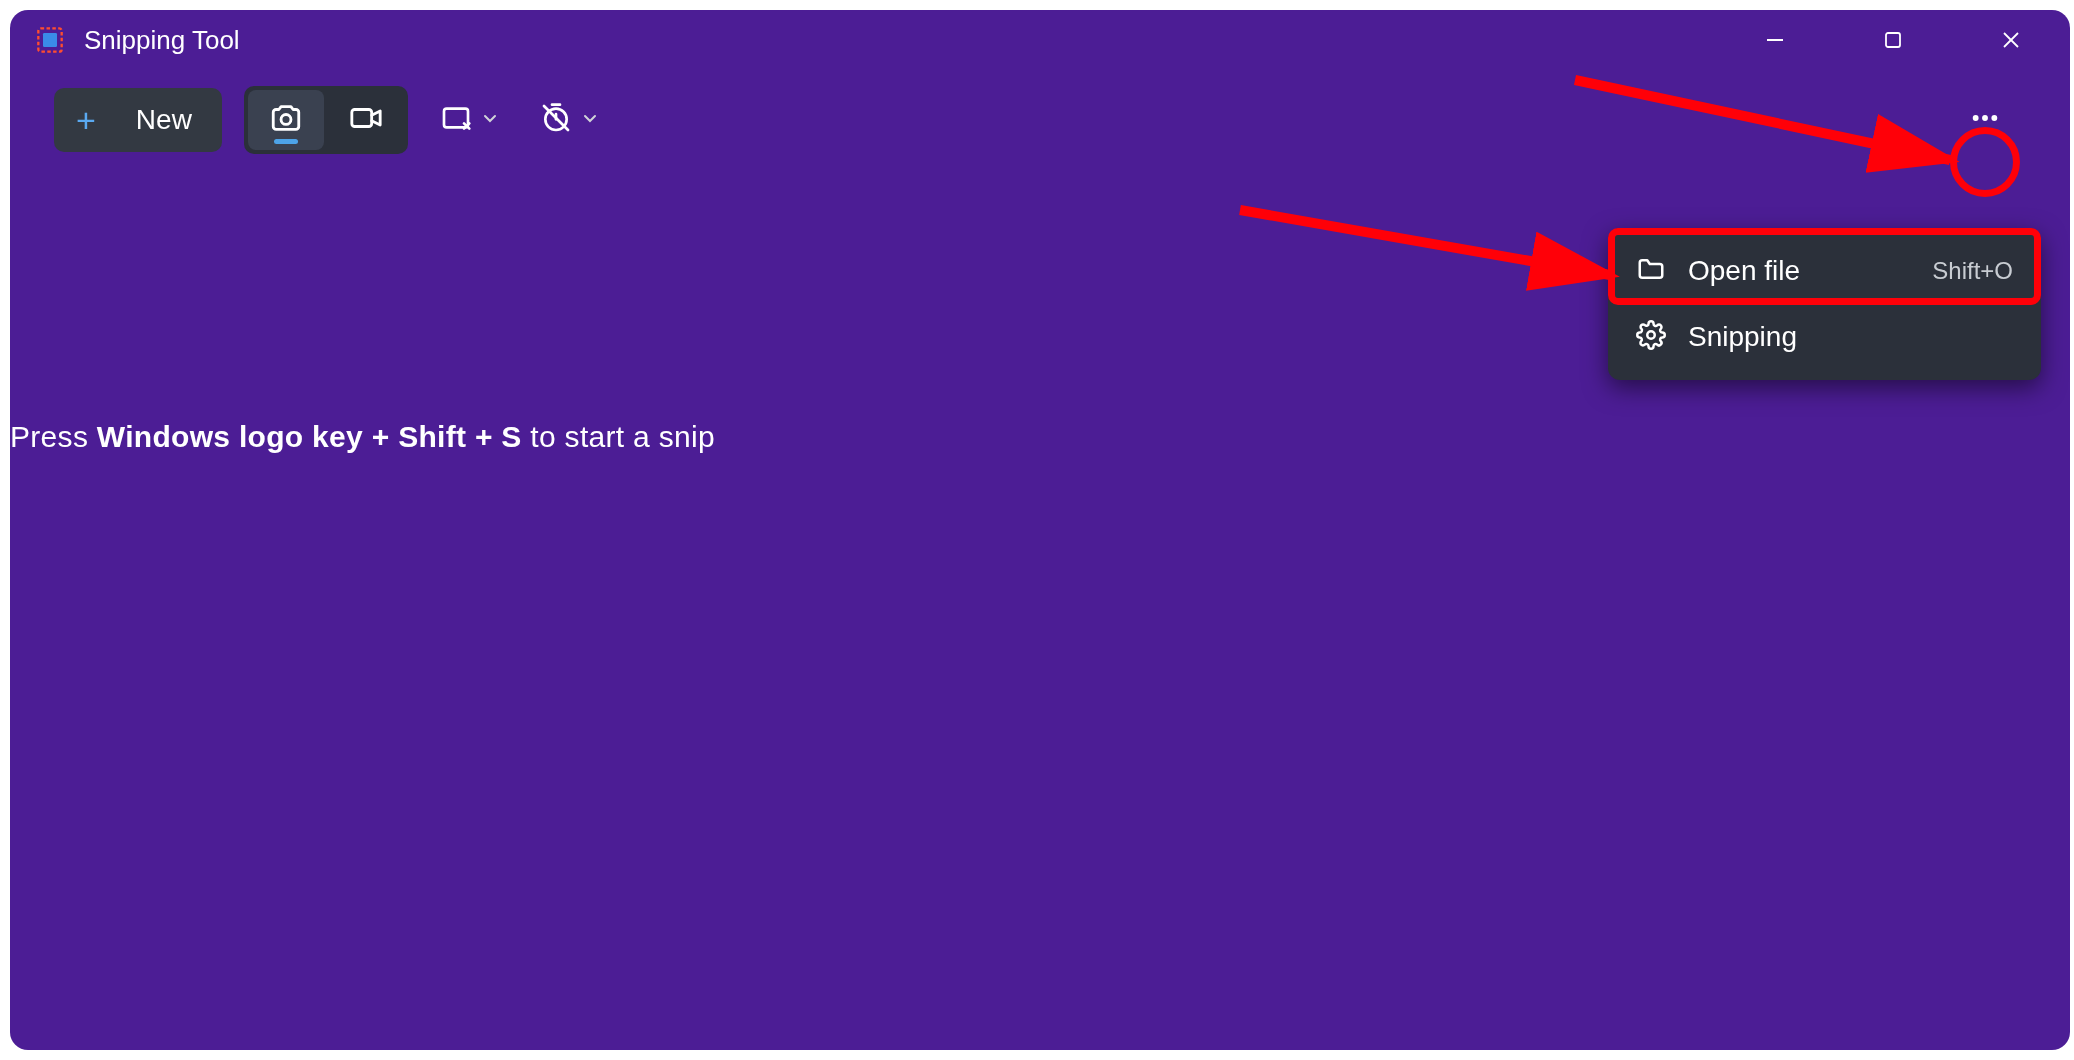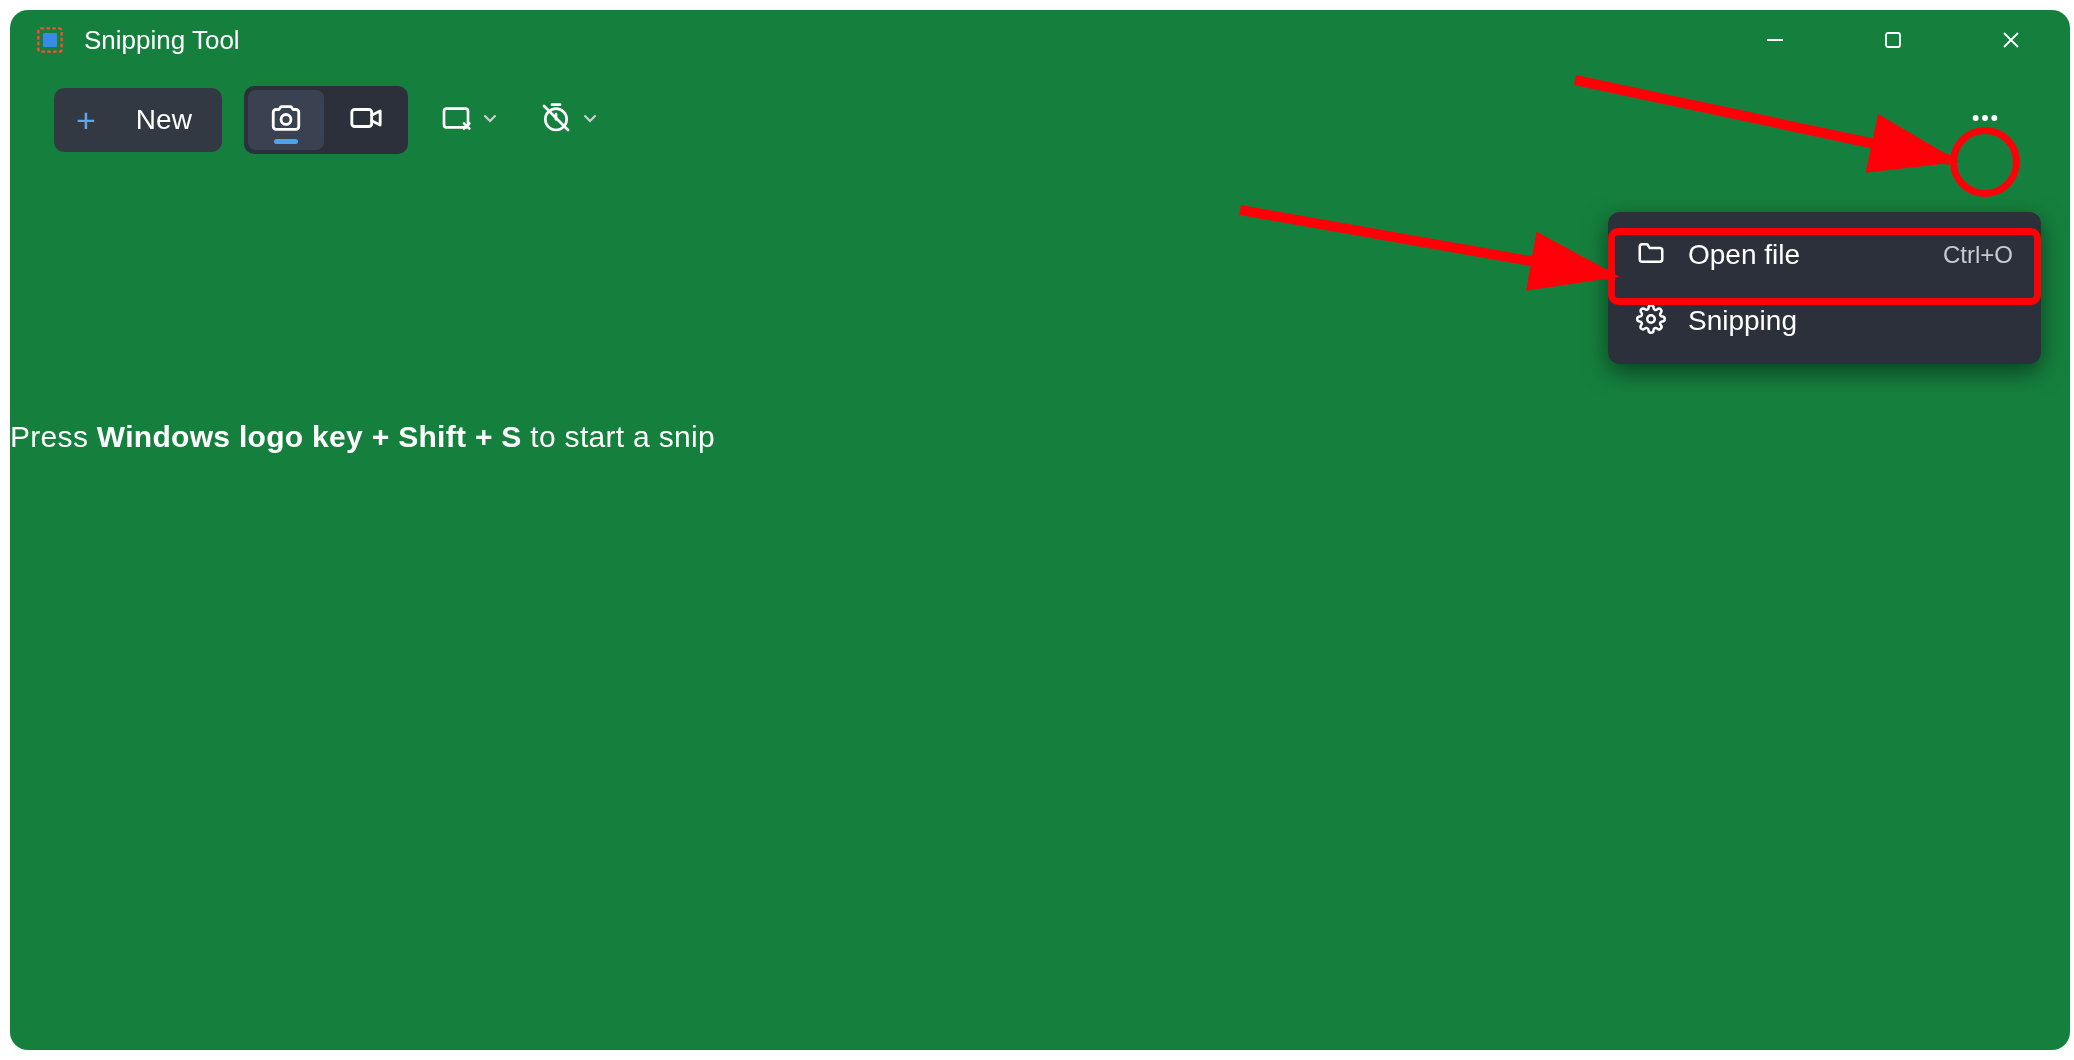--- a/index.html
+++ b/index.html
@@ -12,21 +12,21 @@
       background: #ffffff;
       width: 2074px;
       height: 1060px;
       overflow: hidden;
       position: relative;
     }
     .window {
       width: 2060px;
       height: 1040px;
       margin: 10px;
-      background: #15803d;
+      background: #4c1d95;
       border-radius: 18px;
       overflow: hidden;
       position: relative;
     }
     .titlebar {
       height: 60px;
       display: flex;
       align-items: center;
       justify-content: space-between;
       padding: 0 0 0 26px;
@@ -160,21 +160,21 @@
       font-size: 30px;
       color: #ffffff;
       font-weight: 400;
       letter-spacing: 0.3px;
     }
     .hint .bold {
       font-weight: 600;
     }
     .menu {
       position: absolute;
-      top: 202px;
+      top: 218px;
       right: 29px;
       width: 433px;
       background: #2b303a;
       border-radius: 12px;
       padding: 10px;
       box-shadow: 0 8px 24px rgba(0,0,0,0.5);
       z-index: 5;
     }
     .menu-item {
       height: 66px;
@@ -332,21 +332,21 @@
   </div>
 
   <div class="menu">
     <div class="menu-item">
       <span>
         <svg width="30" height="30" viewBox="0 0 24 24" fill="none" stroke="#ffffff" stroke-width="2" stroke-linecap="round" stroke-linejoin="round">
           <path d="M3 7a2 2 0 0 1 2-2h4l2 3h8a2 2 0 0 1 2 2v7a2 2 0 0 1-2 2H5a2 2 0 0 1-2-2V7z"></path>
         </svg>
       </span>
       <span class="menu-label">Open file</span>
-      <span class="menu-shortcut">Ctrl+O</span>
+      <span class="menu-shortcut">Shift+O</span>
     </div>
     <div class="menu-item">
       <span>
         <svg width="30" height="30" viewBox="0 0 24 24" fill="none" stroke="#ffffff" stroke-width="2" stroke-linecap="round" stroke-linejoin="round">
           <circle cx="12" cy="12" r="3"></circle>
           <path d="M19.4 15a1.7 1.7 0 0 0 .34 1.87l.06.06a2 2 0 1 1-2.83 2.83l-.06-.06a1.7 1.7 0 0 0-1.87-.34 1.7 1.7 0 0 0-1.03 1.56V21a2 2 0 1 1-4 0v-.09a1.7 1.7 0 0 0-1.11-1.56 1.7 1.7 0 0 0-1.87.34l-.06.06a2 2 0 1 1-2.83-2.83l.06-.06a1.7 1.7 0 0 0 .34-1.87 1.7 1.7 0 0 0-1.56-1.03H3a2 2 0 1 1 0-4h.09a1.7 1.7 0 0 0 1.56-1.11 1.7 1.7 0 0 0-.34-1.87l-.06-.06a2 2 0 1 1 2.83-2.83l.06.06a1.7 1.7 0 0 0 1.87.34H9a1.7 1.7 0 0 0 1.03-1.56V3a2 2 0 1 1 4 0v.09a1.7 1.7 0 0 0 1.03 1.56 1.7 1.7 0 0 0 1.87-.34l.06-.06a2 2 0 1 1 2.83 2.83l-.06.06a1.7 1.7 0 0 0-.34 1.87V9a1.7 1.7 0 0 0 1.56 1.03H21a2 2 0 1 1 0 4h-.09a1.7 1.7 0 0 0-1.56 1.03z"></path>
         </svg>
       </span>
       <span class="menu-label">Snipping</span>
       <span class="menu-shortcut"></span>

